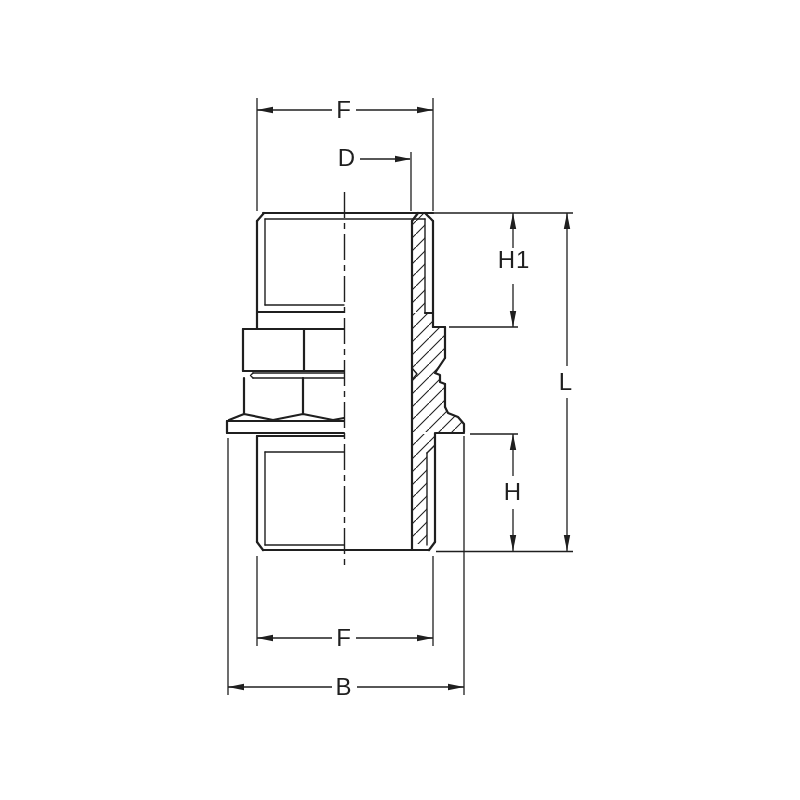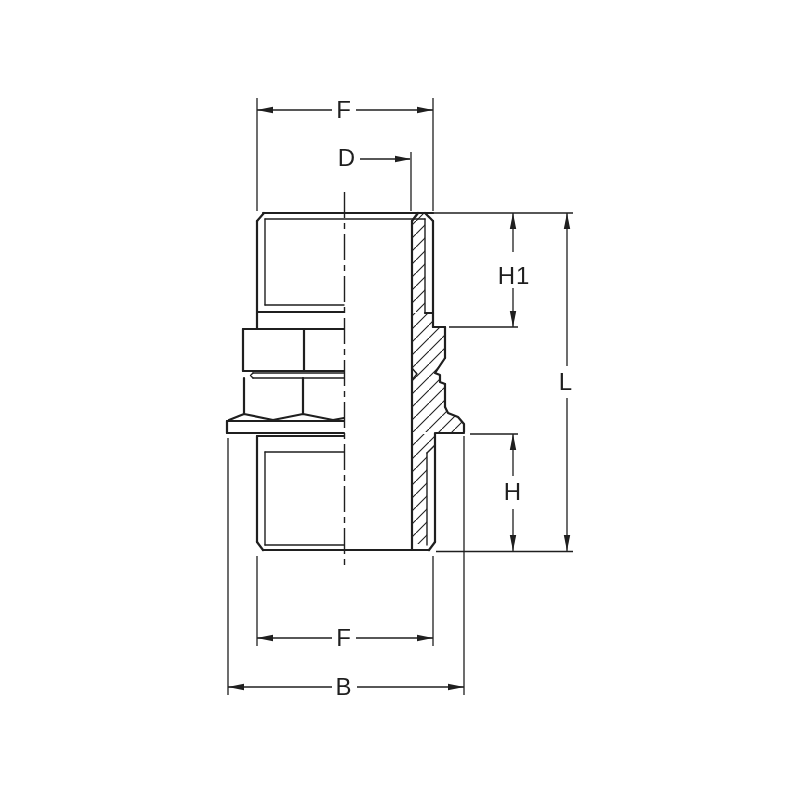--- a/index.html
+++ b/index.html
@@ -170,21 +170,21 @@
 
       <polygon points="228,687 244,683.8 244,690.2"></polygon>
       <polygon points="464,687 448,683.8 448,690.2"></polygon>
     </g>
   </svg>
 
   <div class="dim-label" style="left:344px; top:110px;">F</div>
 
   <div class="dim-label" style="left:347px; top:158px;">D</div>
 
-  <div class="dim-label" style="left:514px; top:276px;">H1</div>
+  <div class="dim-label" style="left:514px; top:260px;">H1</div>
 
   <div class="dim-label" style="left:566px; top:382px;">L</div>
 
   <div class="dim-label" style="left:513px; top:492px;">H</div>
 
   <div class="dim-label" style="left:344px; top:638px;">F</div>
 
   <div class="dim-label" style="left:344px; top:687px;">B</div>
 
 </div>

